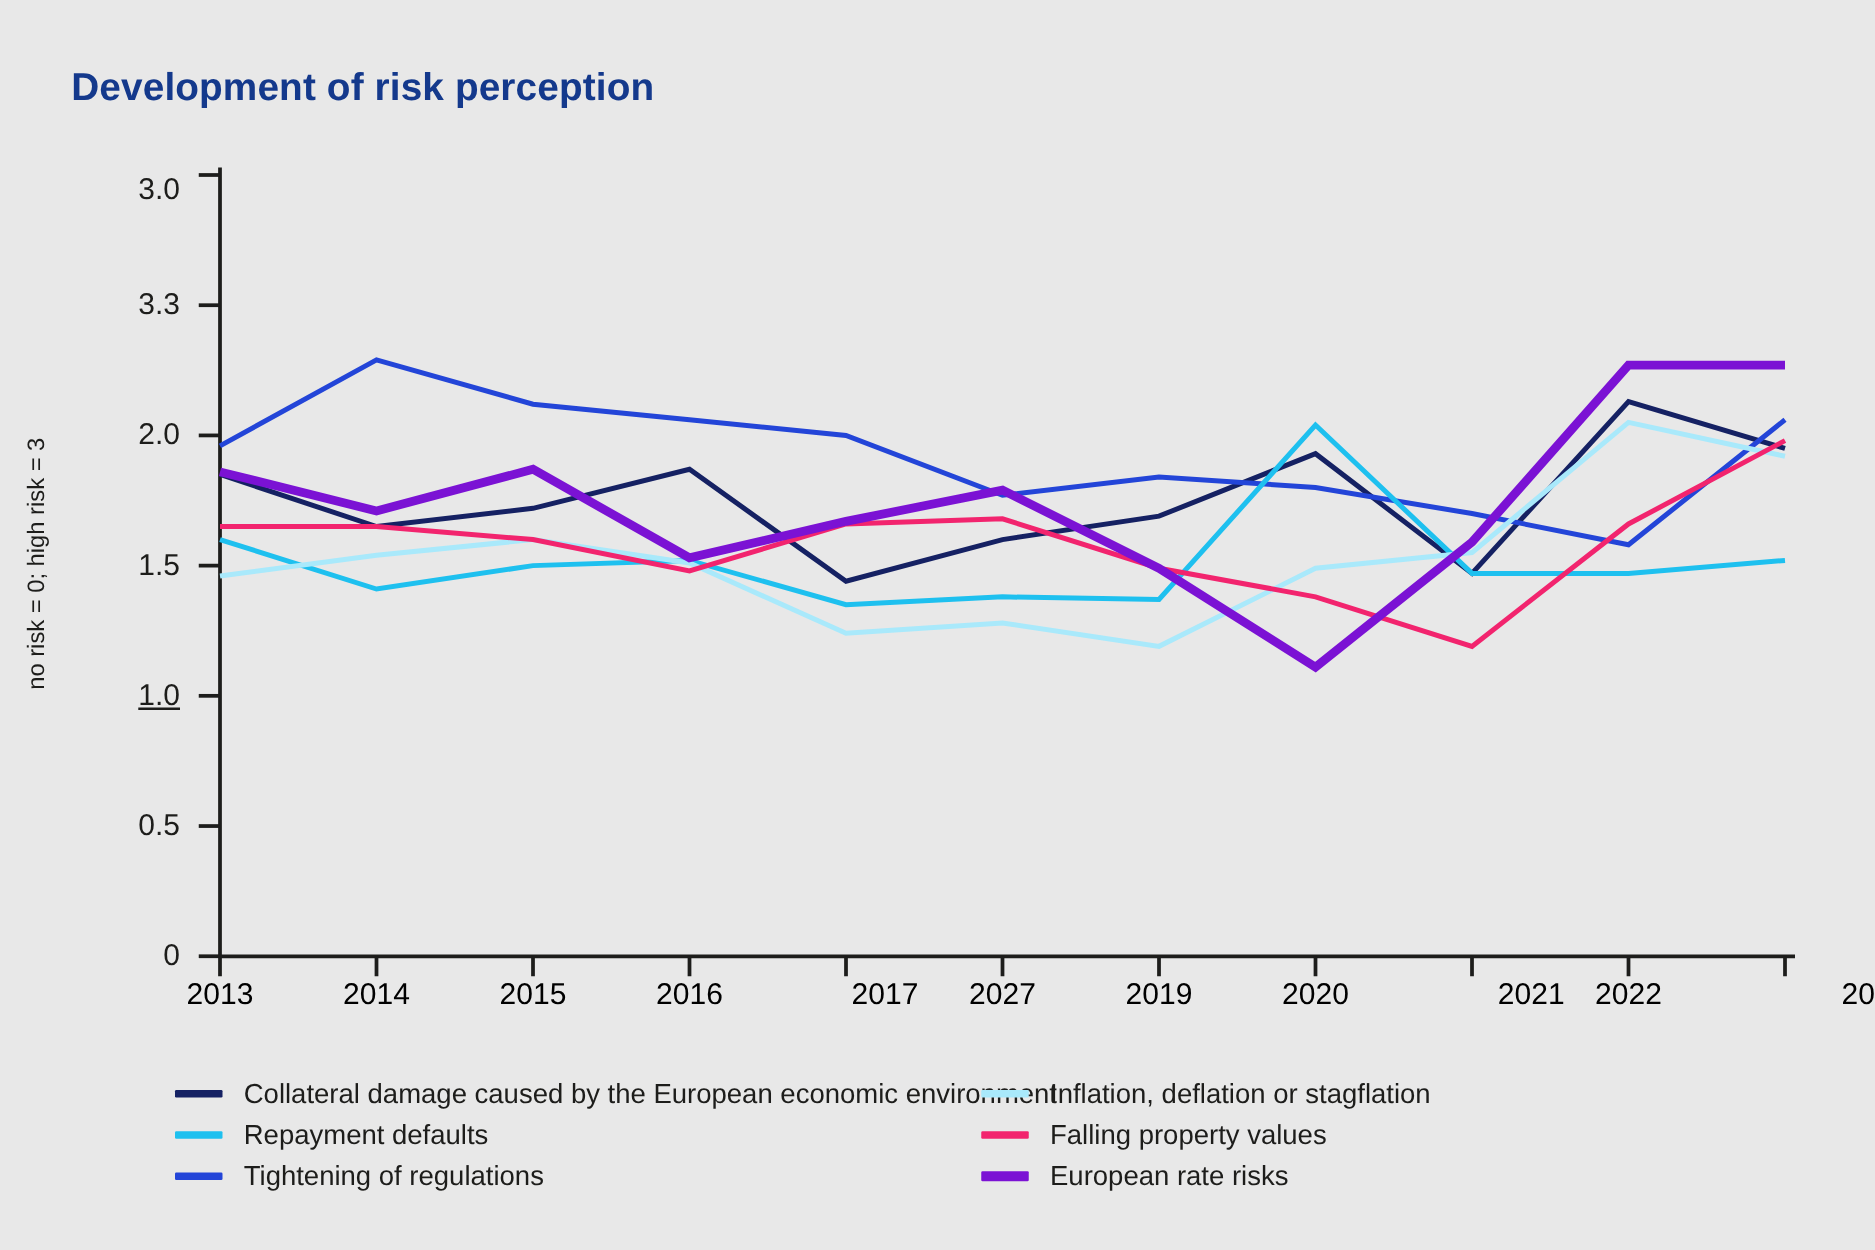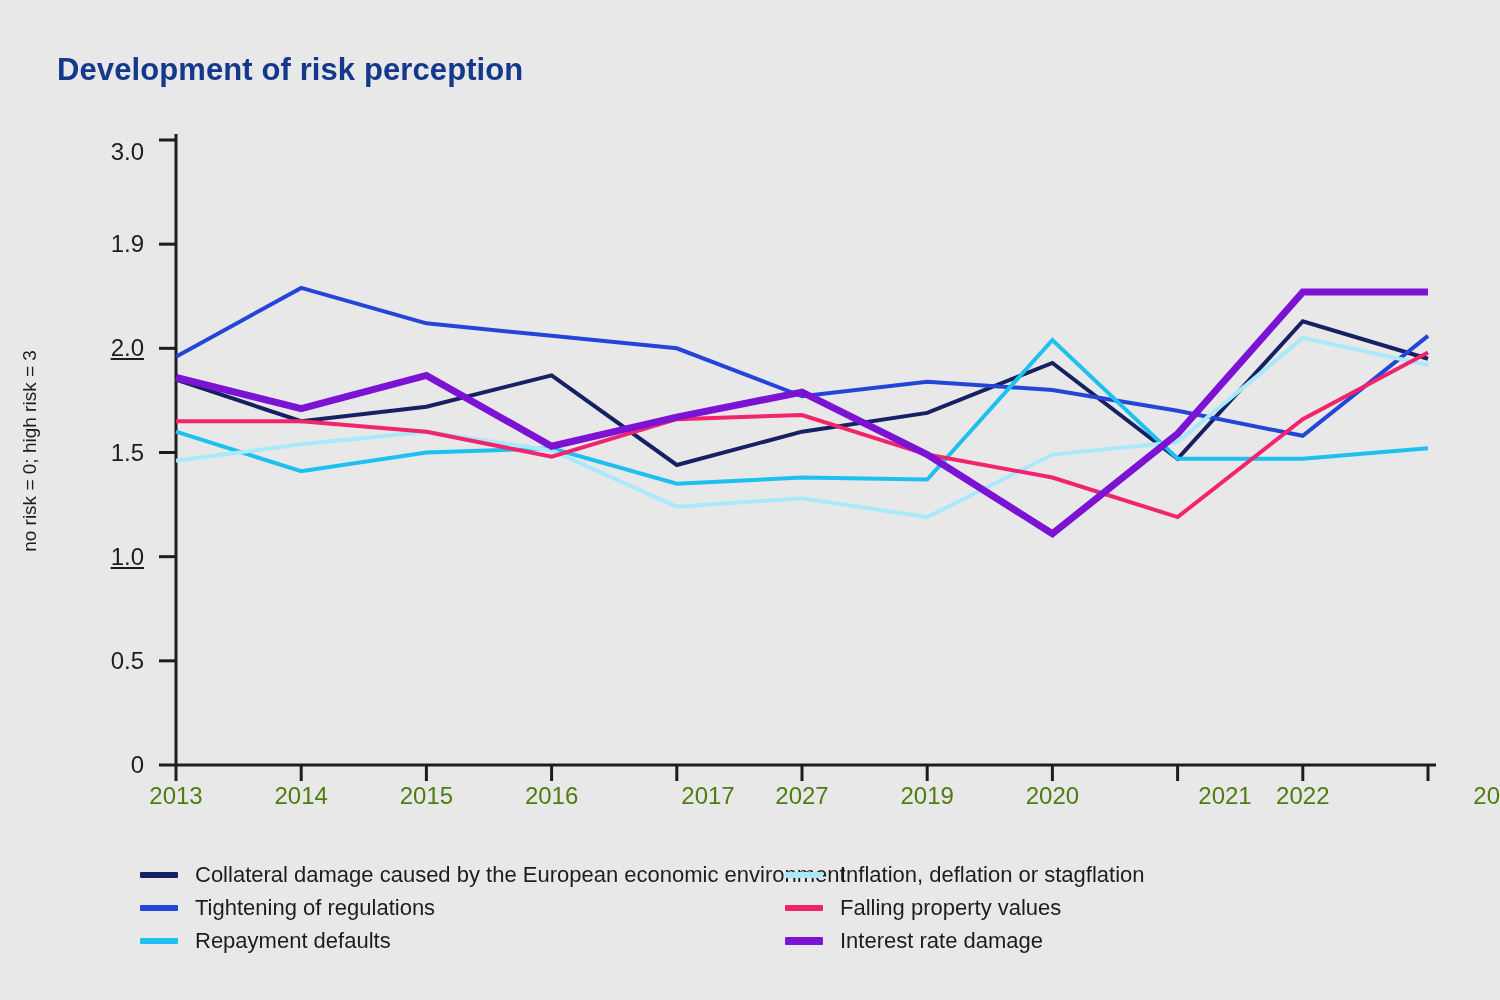--- a/index.html
+++ b/index.html
@@ -49,21 +49,21 @@
     font-size: 24px;
     color: #1d1d1b;
     transform: translateY(-50%);
   }
   .x-tick-label {
     position: absolute;
     top: 782px;
     width: 110px;
     text-align: center;
     font-size: 24px;
-    color: #4d7c0f;
+    color: #000000;
   }
   #legend {
     position: absolute;
     left: 140px;
     top: 858px;
     width: 1290px;
     display: flex;
     flex-wrap: wrap;
   }
   .legend-col {
@@ -92,22 +92,22 @@
 </style>
 </head>
 <body>
 
 <div id="page-title">Development of risk perception</div>
 
 <div id="chart-area">
   <div id="y-axis-title">no risk = 0; high risk = 3</div>
   <div id="y-tick-labels">
       <div class="y-tick-label" style="top: 152px; left: 84px;">3.0</div>
-      <div class="y-tick-label" style="top: 244.167px; left: 84px;">1.9</div>
-      <div class="y-tick-label" style="top: 348.333px; left: 84px; text-decoration: underline;">2.0</div>
+      <div class="y-tick-label" style="top: 244.167px; left: 84px;">3.3</div>
+      <div class="y-tick-label" style="top: 348.333px; left: 84px;">2.0</div>
       <div class="y-tick-label" style="top: 452.5px; left: 84px;">1.5</div>
       <div class="y-tick-label" style="top: 556.667px; left: 84px; text-decoration: underline;">1.0</div>
       <div class="y-tick-label" style="top: 660.833px; left: 84px;">0.5</div>
       <div class="y-tick-label" style="top: 765px; left: 84px;">0</div>
     </div>
   <div id="x-tick-labels">
       <div class="x-tick-label" style="left: 121px;">2013</div>
       <div class="x-tick-label" style="left: 246.2px;">2014</div>
       <div class="x-tick-label" style="left: 371.4px;">2015</div>
       <div class="x-tick-label" style="left: 496.6px;">2016</div>
@@ -149,35 +149,35 @@
     </svg>
 </div>
 
 <div id="legend">
   <div class="legend-col" id="legend-left">
       <div class="legend-item">
         <span class="legend-swatch" style="background: rgb(21, 33, 99);"></span>
         <span class="legend-label">Collateral damage caused by the European economic environment</span>
       </div>
       <div class="legend-item">
+        <span class="legend-swatch" style="background: rgb(30, 192, 239);"></span>
+        <span class="legend-label">Repayment defaults</span>
+      </div>
+      <div class="legend-item">
         <span class="legend-swatch" style="background: rgb(35, 69, 216);"></span>
         <span class="legend-label">Tightening of regulations</span>
-      </div>
-      <div class="legend-item">
-        <span class="legend-swatch" style="background: rgb(30, 192, 239);"></span>
-        <span class="legend-label">Repayment defaults</span>
       </div>
     </div>
   <div class="legend-col" id="legend-right">
       <div class="legend-item">
         <span class="legend-swatch" style="background: rgb(169, 233, 251);"></span>
         <span class="legend-label">Inflation, deflation or stagflation</span>
       </div>
       <div class="legend-item">
         <span class="legend-swatch" style="background: rgb(242, 36, 110);"></span>
         <span class="legend-label">Falling property values</span>
       </div>
       <div class="legend-item">
         <span class="legend-swatch thick" style="background: rgb(123, 18, 212);"></span>
-        <span class="legend-label">Interest rate damage</span>
+        <span class="legend-label">European rate risks</span>
       </div>
     </div>
 </div>
 
 </body></html>

